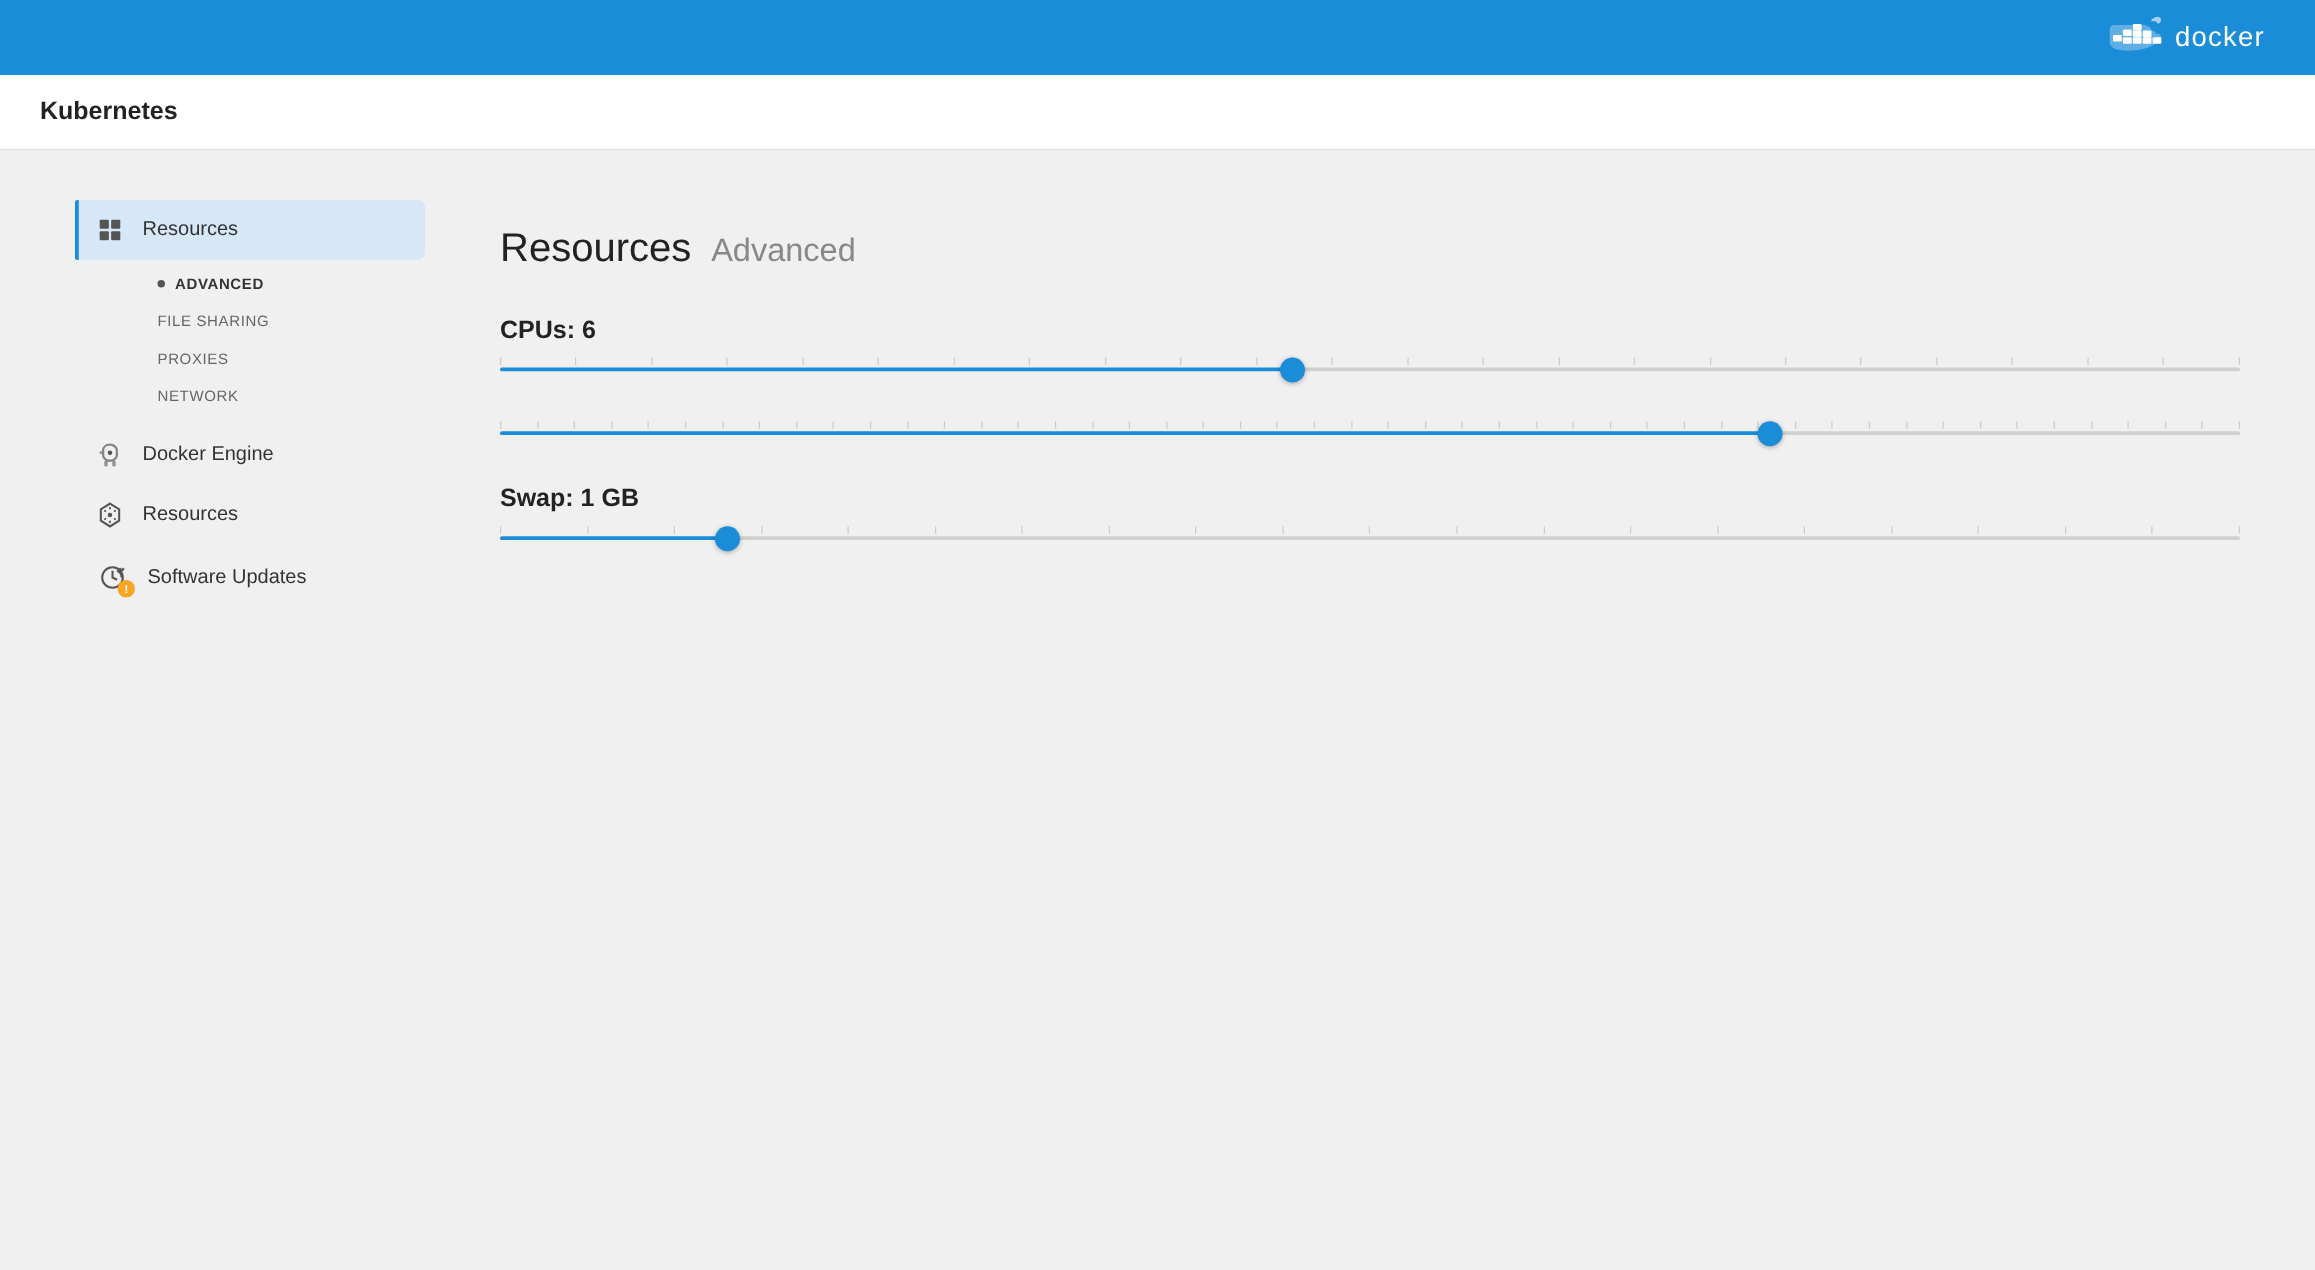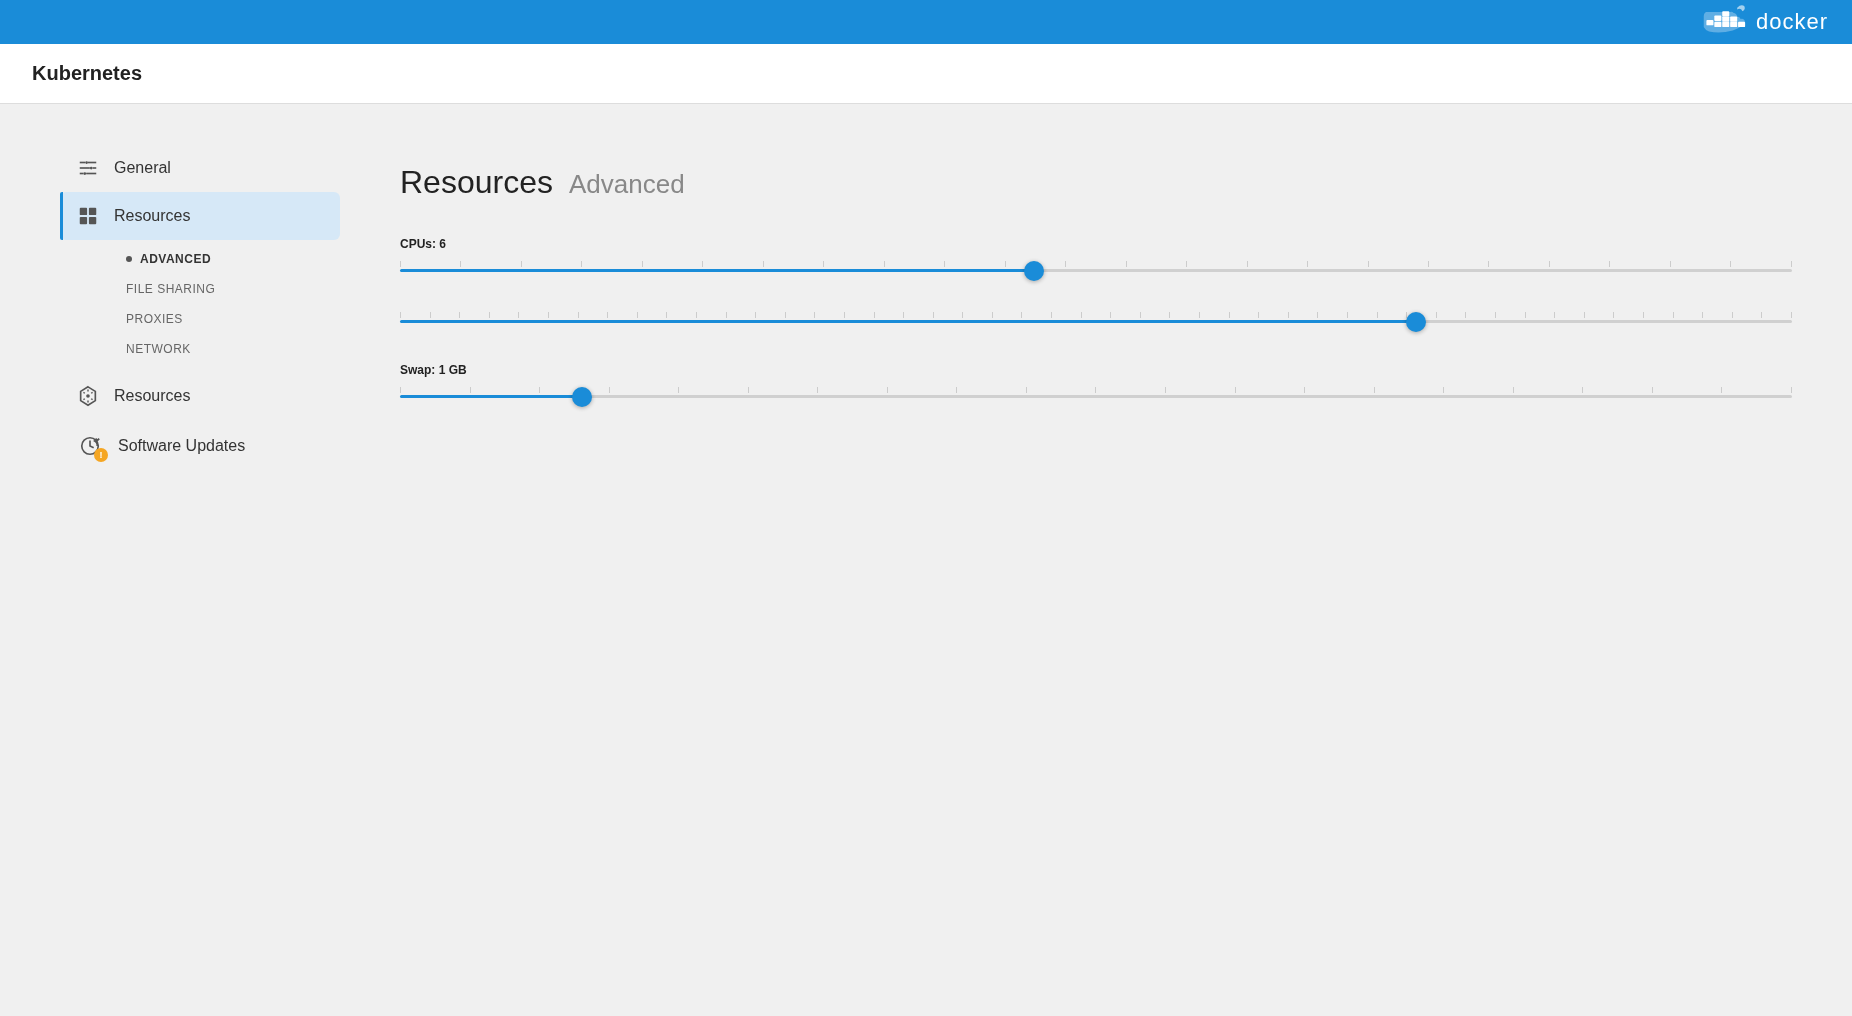--- a/index.html
+++ b/index.html
@@ -1,25 +1,25 @@
 <!DOCTYPE html>
 <html><head>
   <meta charset="utf-8">
   <style>
     * { box-sizing: border-box; margin: 0; padding: 0; }
     body { font-family: -apple-system, BlinkMacSystemFont, 'Segoe UI', Helvetica, Arial, sans-serif; background: #f0f0f0; }
 
     
     .topbar {
       background: #1a8cd8;
-      height: 44px;
+      height: 60px;
       display: flex;
       align-items: center;
       justify-content: flex-end;
-      padding: 0 24px;
+      padding: 0 40px;
     }
     .docker-logo {
       display: flex;
       align-items: center;
       gap: 10px;
       color: white;
     }
     .docker-logo-text {
       font-size: 22px;
       font-weight: 500;
@@ -138,21 +138,21 @@
       font-size: 26px;
       font-weight: 400;
       color: #888;
     }
 
     
     .slider-section {
       margin-bottom: 40px;
     }
     .slider-label {
-      font-size: 12px;
+      font-size: 20px;
       color: #888;
       margin-bottom: 10px;
     }
     .slider-label span {
       color: #222;
       font-weight: 600;
     }
     .custom-slider {
       -webkit-appearance: none;
       appearance: none;
@@ -235,36 +235,20 @@
 </div>
 
 <div class="page-header">
   <span class="page-title">Kubernetes</span>
 </div>
 
 <div class="main-content">
 
   <div class="sidebar">
 
-    <div class="sidebar-item">
-      <div class="sidebar-icon">
-        <svg width="22" height="22" viewBox="0 0 24 24" fill="none" stroke="#555" stroke-width="1.8">
-          <line x1="3" y1="6" x2="9" y2="6"></line>
-            <line x1="12" y1="6" x2="21" y2="6"></line>
-          <circle cx="10.5" cy="6" r="1.5" fill="#555" stroke="none"></circle>
-          <line x1="3" y1="12" x2="14" y2="12"></line>
-            <line x1="17" y1="12" x2="21" y2="12"></line>
-          <circle cx="15.5" cy="12" r="1.5" fill="#555" stroke="none"></circle>
-          <line x1="3" y1="18" x2="7" y2="18"></line>
-            <line x1="10" y1="18" x2="21" y2="18"></line>
-          <circle cx="8.5" cy="18" r="1.5" fill="#555" stroke="none"></circle>
-        </svg>
-      </div>
-      <span>General</span>
-    </div>
 
     <div class="sidebar-item active">
       <div class="sidebar-icon">
         <svg width="22" height="22" viewBox="0 0 24 24" fill="#555">
           <rect x="3" y="3" width="8" height="8" rx="1" fill="#555"></rect>
           <rect x="13" y="3" width="8" height="8" rx="1" fill="#555"></rect>
           <rect x="3" y="13" width="8" height="8" rx="1" fill="#555"></rect>
           <rect x="13" y="13" width="8" height="8" rx="1" fill="#555"></rect>
         </svg>
       </div>
@@ -280,20 +264,31 @@
         <span>FILE SHARING</span>
       </div>
       <div class="sidebar-subitem">
         <span>PROXIES</span>
       </div>
       <div class="sidebar-subitem">
         <span>NETWORK</span>
       </div>
     </div>
 
+    <div class="sidebar-item">
+      <div class="sidebar-icon">
+        <svg width="22" height="22" viewBox="0 0 24 24" fill="#555">
+          <path d="M12 2C8 2 5 5 5 8v1H3v2h2v1c0 3 3 6 7 6s7-3 7-6V8c0-3-3-6-7-6zm0 2c2.8 0 5 2.2 5 4v4c0 2.2-2.2 4-5 4s-5-1.8-5-4V8c0-2.8 2.2-4 5-4z" opacity="0.7"></path>
+          <circle cx="12" cy="10" r="2" fill="#555"></circle>
+          <rect x="14" y="17" width="3" height="5" rx="1" fill="#555" opacity="0.6"></rect>
+          <rect x="7" y="17" width="3" height="5" rx="1" fill="#555" opacity="0.6"></rect>
+        </svg>
+      </div>
+      <span>Docker Engine</span>
+    </div>
 
 
     <div class="sidebar-item">
       <div class="sidebar-icon">
         <svg width="22" height="22" viewBox="0 0 24 24" fill="#555">
           <polygon points="12,2 20,7 20,17 12,22 4,17 4,7" fill="none" stroke="#555" stroke-width="1.8"></polygon>
           <circle cx="12" cy="12" r="2" fill="#555"></circle>
           <line x1="12" y1="5" x2="12" y2="7" stroke="#555" stroke-width="1.5"></line>
           <line x1="12" y1="17" x2="12" y2="19" stroke="#555" stroke-width="1.5"></line>
           <line x1="17" y1="8" x2="15.5" y2="9" stroke="#555" stroke-width="1.5"></line>

